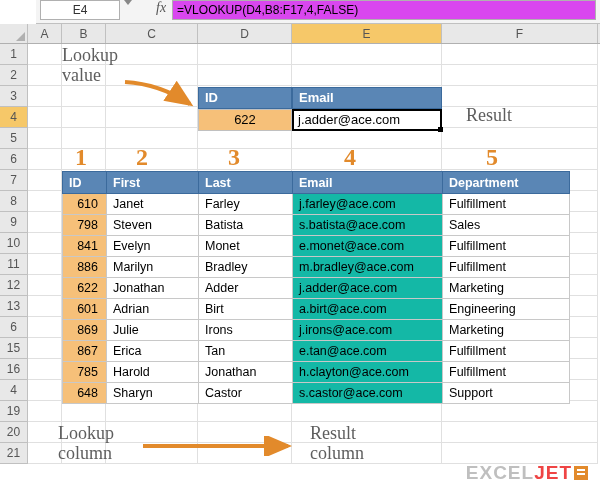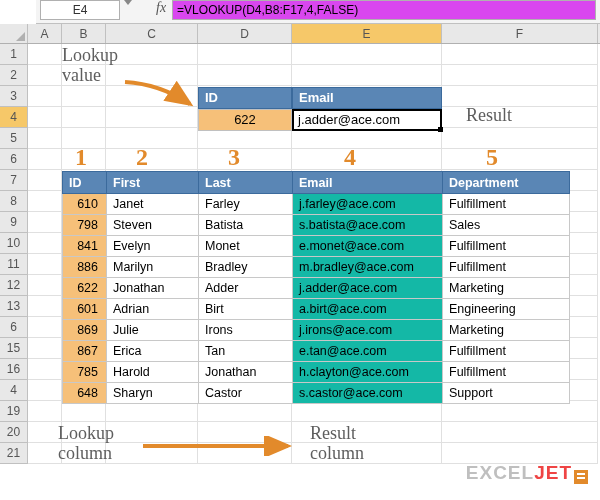--- a/index.html
+++ b/index.html
@@ -44,21 +44,21 @@
   .emailcell { background:#fff; border:2px solid #000; height:22px; line-height:18px; padding:0 4px; position:relative; }
   .emailcell::after{content:'';position:absolute;right:-3px;bottom:-3px;width:5px;height:5px;background:#000;}
 
   
   .tbl { position:absolute; border-collapse:collapse; font-size:12.5px; }
   .tbl th { background:#5a86b5; color:#fff; font-weight:bold; text-align:left; padding:3px 6px; border:1px solid #3b6a9c; height:22px; }
   .tbl td { border:1px solid #c8c8c8; padding:2px 6px; height:21px; background:#fff;margin-top:47px; }
   .tbl td.id { background:#f6c079; text-align:right; padding-right:8px; }
   .tbl td.email { background:#14b8a6; }
 
-  .logo { position:absolute; right:12px; bottom:16px; font-family:Arial; font-weight:bold; letter-spacing:1px; display:flex; align-items:flex-end; }
+  .logo { position:absolute; right:12px; bottom:16px; font-family:Arial; font-weight:bold; letter-spacing:1px; display:flex; align-items:center; }
   .logo .t1{color:#bfbfbf;font-size:19px}
   .logo .t2{color:#ef4444;font-size:19px}
   .logo .sq{display:inline-block;background:#e28a2b;width:14px;height:14px;margin-left:2px;position:relative}
   .logo .sq::before{content:'';position:absolute;background:#fff;left:3px;top:3px;width:8px;height:2px}
   .logo .sq::after{content:'';position:absolute;background:#fff;left:3px;top:7px;width:8px;height:2px}
 </style>
 </head>
 <body>
 
 <div class="fbar">

